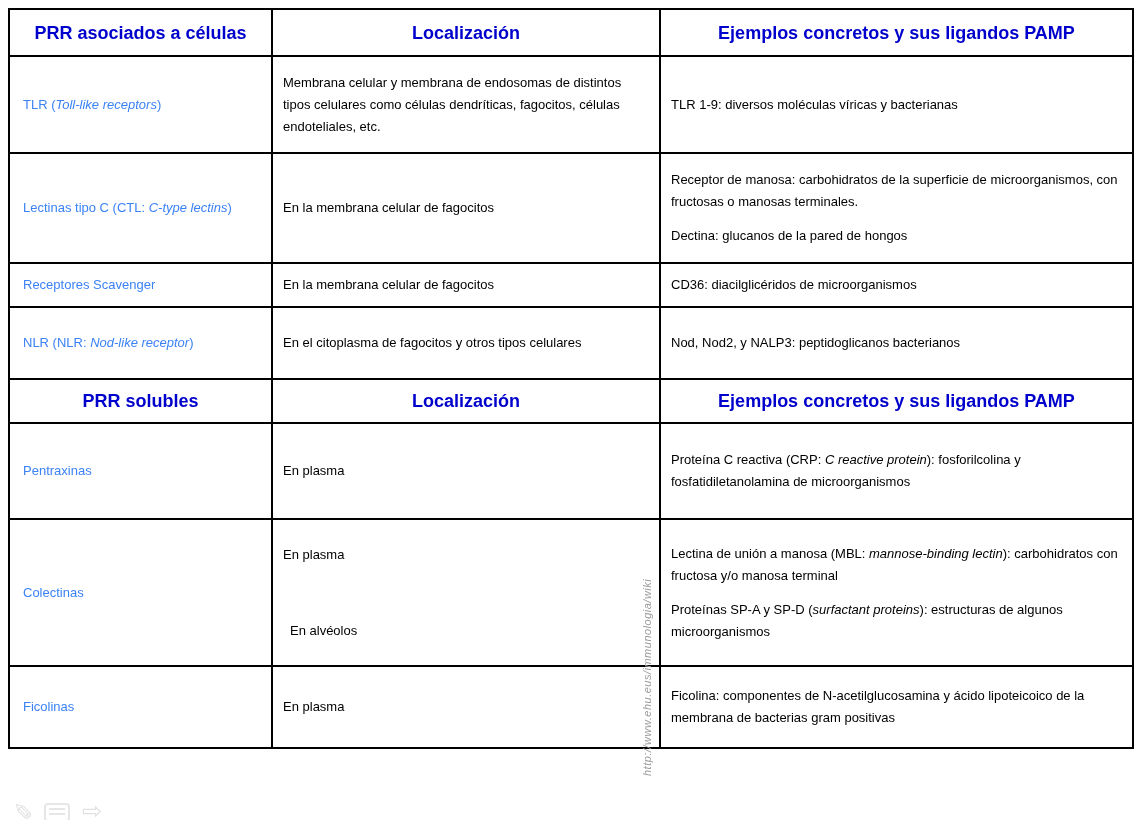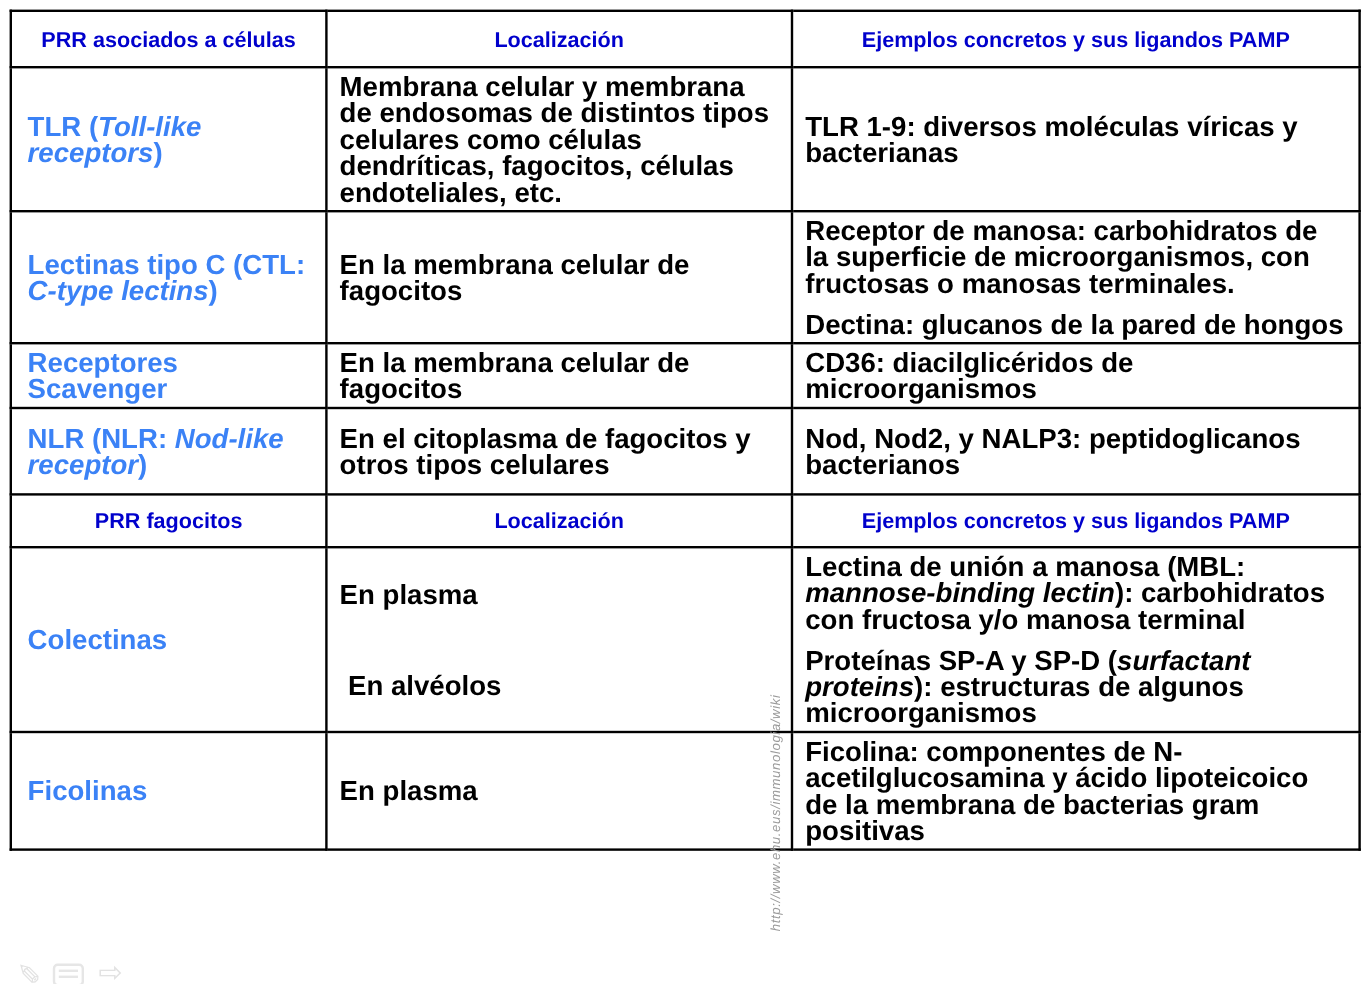--- a/index.html
+++ b/index.html
@@ -22,25 +22,24 @@
     top: 8px;
     width: 1124px;
     border-collapse: collapse;
     table-layout: fixed;
     background: #ffffff;
   }
   table.prr th, table.prr td {
     border: 2px solid #000000;
     vertical-align: middle;
     padding: 4px 10px;
-    font-size: 23px;
+    font-size: 13px;
     line-height: 22px;
     color: #000000;
     overflow: hidden;
-    font-weight: bold;
   }
   table.prr th {
     color: #0000cc;
     font-weight: bold;
     font-size: 18px;
     text-align: center;
     padding: 4px 6px;
   }
   table.prr td:first-child {
     color: #3b82f6;
@@ -171,23 +170,34 @@
             <p data-name="cell-paragraph"><span>NLR (NLR: </span><i>Nod-like receptor</i><span>)</span></p>
           </td>
           <td data-name="nlr-cell-2">
             <p data-name="cell-paragraph"><span>En el citoplasma de fagocitos y otros tipos celulares</span></p>
           </td>
           <td data-name="nlr-cell-3">
             <p data-name="cell-paragraph"><span>Nod, Nod2, y NALP3: peptidoglicanos bacterianos</span></p>
           </td>
         </tr>
         <tr data-name="header-row-2">
-          <th data-name="column-header-2-1">PRR fagocitos</th>
+          <th data-name="column-header-2-1">PRR solubles</th>
           <th data-name="column-header-2-2">Localización</th>
           <th data-name="column-header-2-3">Ejemplos concretos y sus ligandos PAMP</th>
+        </tr>
+        <tr data-name="row-pentraxinas">
+          <td data-name="pentraxinas-cell-1">
+            <p data-name="cell-paragraph"><span>Pentraxinas</span></p>
+          </td>
+          <td data-name="pentraxinas-cell-2">
+            <p data-name="cell-paragraph"><span>En plasma</span></p>
+          </td>
+          <td data-name="pentraxinas-cell-3">
+            <p data-name="cell-paragraph"><span>Proteína C reactiva (CRP: </span><i>C reactive protein</i><span>): fosforilcolina y fosfatidiletanolamina de microorganismos</span></p>
+          </td>
         </tr>
         <tr data-name="row-colectinas">
           <td data-name="colectinas-cell-1">
             <p data-name="cell-paragraph"><span>Colectinas</span></p>
           </td>
           <td data-name="colectinas-cell-2">
             <p data-name="cell-paragraph"><span>En plasma</span></p>
             <p data-name="cell-paragraph"><span>En alvéolos</span></p>
           </td>
           <td data-name="colectinas-cell-3">

